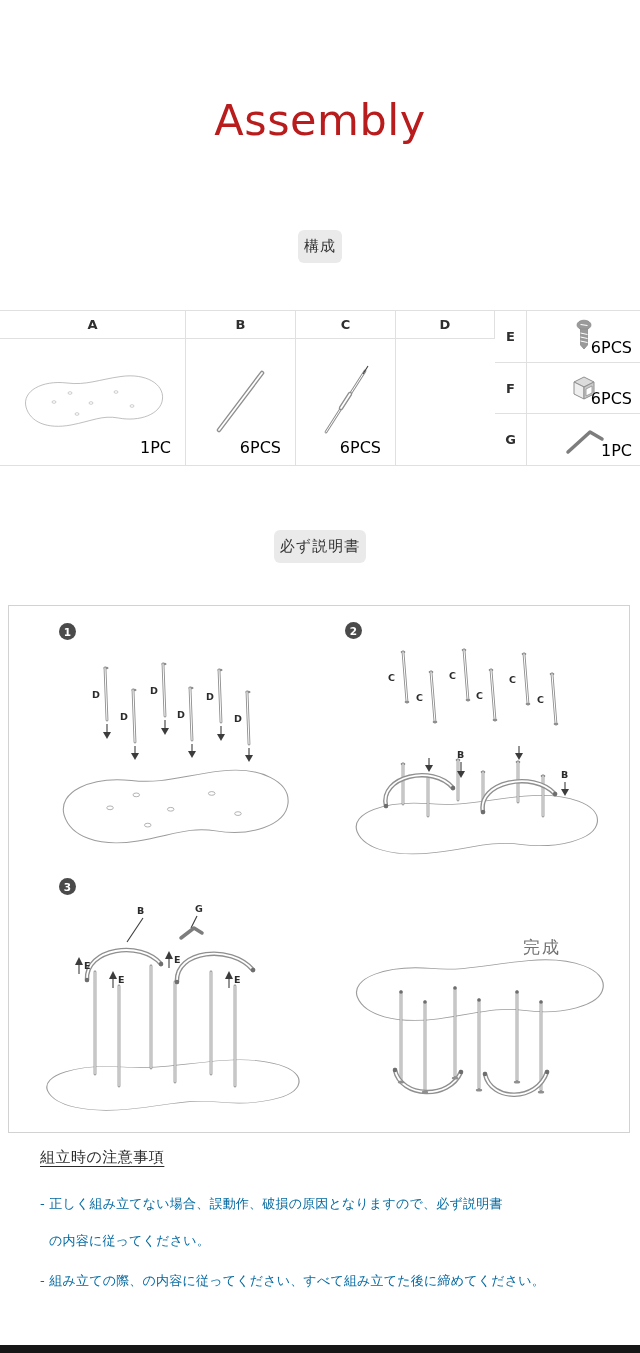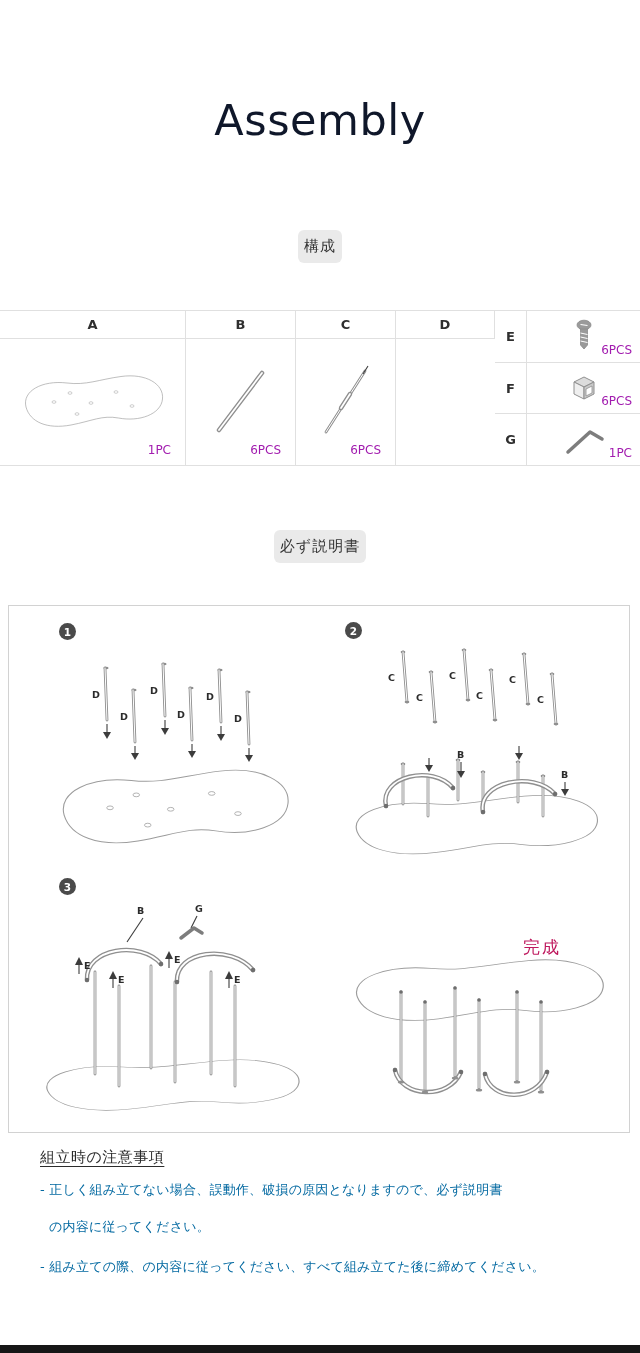--- a/index.html
+++ b/index.html
@@ -1,61 +1,61 @@
 <!DOCTYPE html>
 <html><head>
 <meta charset="utf-8">
 <style>
   *{box-sizing:border-box;margin:0;padding:0}
   html,body{background:#fff}
   body{width:640px;font-family:"DejaVu Sans","Liberation Sans",sans-serif;color:#333}
   .page{position:relative;width:640px;height:1353px;background:#fff;overflow:hidden}
 
   .title{position:absolute;top:95px;left:0;width:100%;text-align:center;
-         font-size:43px;font-weight:400;color:#0f172a;letter-spacing:.5px}
+         font-size:43px;font-weight:400;color:#b91c1c;letter-spacing:.5px}
 
   .badge-row{position:absolute;left:0;width:100%;text-align:center}
   .badge-row.composition{top:230px}
   .badge-row.method{top:530px}
   .badge{display:inline-block;background:#eaeaea;color:#333;font-size:15px;
          padding:7px 6px;border-radius:6px;letter-spacing:1px}
 
   
   .parts-table{position:absolute;top:310px;left:0;width:640px;height:156px;display:flex;
                border-top:1px solid #e0e0e0;border-bottom:1px solid #e0e0e0;background:#fff}
   .pt-left{display:grid;grid-template-columns:186px 110px 100px 99px;grid-template-rows:28px 127px}
   .pt-head{border-right:1px solid #e0e0e0;border-bottom:1px solid #e0e0e0;
            display:flex;align-items:center;justify-content:center;
            font-size:13px;font-weight:bold;color:#2f2f2f}
   .pt-cell{border-right:1px solid #e0e0e0;position:relative;
            display:flex;align-items:center;justify-content:center}
-  .pt-count{position:absolute;right:14px;bottom:9px;font-size:12px;color:#a21caf}
+  .pt-count{position:absolute;right:14px;bottom:9px;font-size:16px;color:#000000}
   .pt-right{width:145px;display:flex;flex-direction:column}
   .pt-row{flex:1;display:flex;border-bottom:1px solid #e0e0e0}
   .pt-row:last-child{border-bottom:none}
   .pt-letter{width:32px;display:flex;align-items:center;justify-content:center;
              font-size:13px;font-weight:bold;color:#2f2f2f;border-right:1px solid #e0e0e0}
   .pt-icon{flex:1;position:relative;display:flex;align-items:center;justify-content:center}
   .pt-icon .pt-count{right:8px;bottom:5px}
 
   
   .steps-box{position:absolute;top:605px;left:8px;width:622px;height:528px;
              border:1px solid #d2d2d2;background:#fff}
   .step-badge{position:absolute;width:17px;height:17px;border-radius:50%;background:#4a4a4a;
               color:#fff;font-size:10.5px;font-weight:bold;display:flex;
               align-items:center;justify-content:center}
   .sb1{left:50px;top:17px}.sb2{left:336px;top:16px}.sb3{left:50px;top:272px}
   .diagram{position:absolute}
   .d1{left:40px;top:48px}.d2{left:322px;top:40px}.d3{left:18px;top:292px}.d4{left:330px;top:334px}
-  .complete{position:absolute;left:514px;top:330px;font-size:17px;color:#be185d;letter-spacing:2px}
+  .complete{position:absolute;left:514px;top:330px;font-size:17px;color:#737373;letter-spacing:2px}
 
   
   .notes{position:absolute;top:1148px;left:40px;width:572px}
   .notes-heading{font-size:15px;color:#2b2b2b;text-decoration:underline;
-                 text-underline-offset:4px;margin-bottom:13px;letter-spacing:.5px}
+                 text-underline-offset:4px;margin-bottom:27px;letter-spacing:.5px}
   .note-line{font-size:13px;color:#0369a1;margin-bottom:17px;letter-spacing:.2px;line-height:1.5}
   .note-line.indent{padding-left:9px;margin-bottom:21px}
 
   .footer-bar{position:absolute;left:0;bottom:0;width:640px;height:8px;background:#161616}
 
   
   svg text{font-family:"DejaVu Sans","Liberation Sans",sans-serif}
   .outline{stroke:#9c9c9c;stroke-width:1.3;fill:none}
   .hole{stroke:#9c9c9c;stroke-width:1;fill:#fff}
   .tube{stroke:#8f8f8f;stroke-width:4.5;fill:none;stroke-linecap:round}

